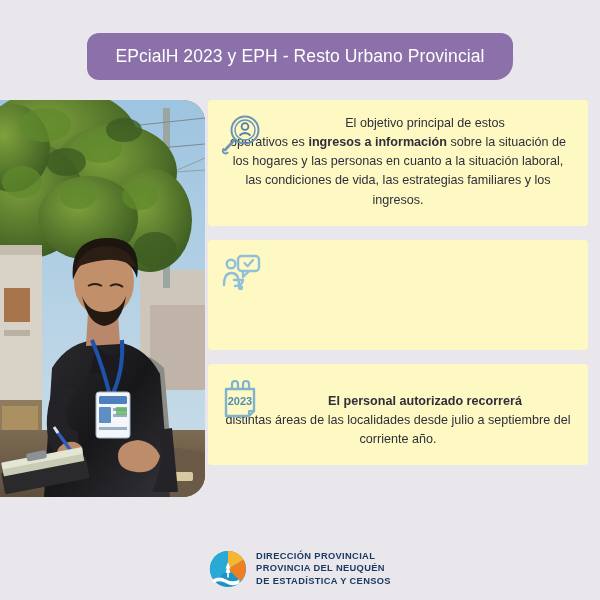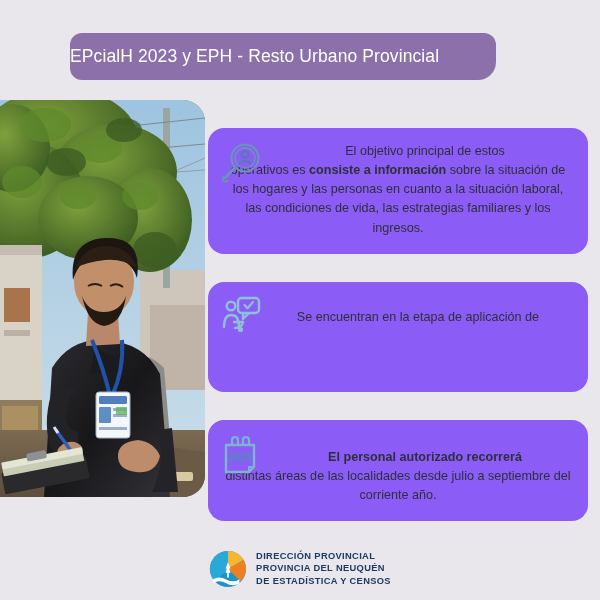--- a/index.html
+++ b/index.html
@@ -10,28 +10,29 @@
     height: 600px;
     background: #eae7ec;
     font-family: "Liberation Sans", sans-serif;
     overflow: hidden;
     position: relative;
   }
 
   
   .title-banner {
     position: absolute;
-    left: 70px;
+    left: 87px;
     top: 33px;
     width: 426px;
     height: 47px;
     background: #8c70a9;
     border-radius: 12px 12px 18px 12px;
     display: flex;
     align-items: center;
+    justify-content: center;
   }
   .title-banner .title-text {
     color: #ffffff;
     font-size: 17.5px;
     font-weight: 400;
     letter-spacing: 0.1px;
     white-space: nowrap;
   }
 
   
@@ -49,25 +50,24 @@
 
   
   .cards {
     position: absolute;
     left: 208px;
     top: 100px;
     width: 380px;
   }
   .card {
     position: relative;
-    background: #8b5cf6;
-    border-radius: 16px;
+    background: #fef9c3;
+    border-radius: 4px;
     padding: 14px 12px 16px 12px;
     margin-bottom: 14px;
-    margin-top: 28px;
   }
   .card-body {
     text-align: center;
     color: #2f2f3a;
     font-size: 12.6px;
     line-height: 1.52;
     padding-left: 4px;
     padding-right: 4px;
   }
   .card-body b { font-weight: 700; }
@@ -239,39 +239,39 @@
       <svg viewBox="0 0 44 44">
         <circle cx="25" cy="17" r="13.5" fill="none" stroke="#6a95b8" stroke-width="2"></circle>
         <circle cx="25" cy="17" r="10" fill="none" stroke="#6a95b8" stroke-width="1.4"></circle>
         <circle cx="25" cy="13.5" r="3.4" fill="none" stroke="#4f7ea8" stroke-width="1.8"></circle>
         <path d="M19.5 22.5 q5.5 -5 11 0" fill="none" stroke="#4f7ea8" stroke-width="1.8"></path>
         <path d="M14.5 27 L5 37" stroke="#6a95b8" stroke-width="2.6" stroke-linecap="round" fill="none"></path>
         <path d="M4 35.5 q-2.5 2.5 0 4.5 q2.5 1.5 4 -1" fill="none" stroke="#6a95b8" stroke-width="1.8"></path>
       </svg>
     </div>
     <div class="card-body">
-      <span class="l1">El objetivo principal de estos</span><span>operativos es </span><b>consiste a información</b><span> sobre la situación de los hogares y las personas en cuanto a la situación laboral, las condiciones de vida, las estrategias familiares y los ingresos.</span>
+      <span class="l1">El objetivo principal de estos</span><span>operativos es </span><b>ingresos a información</b><span> sobre la situación de los hogares y las personas en cuanto a la situación laboral, las condiciones de vida, las estrategias familiares y los ingresos.</span>
     </div>
   </div>
 
   <div class="card card-2">
     <div class="card-icon">
       <svg viewBox="0 0 44 44">
         <circle cx="11" cy="11" r="4.3" fill="none" stroke="#8fc0d8" stroke-width="2.4"></circle>
         <path d="M4 32 q0 -12 7.5 -12 q7.5 0 7.5 12" fill="none" stroke="#8fc0d8" stroke-width="2.4" stroke-linecap="round"></path>
         <rect x="18" y="3" width="21" height="15" rx="3.5" fill="none" stroke="#8fc0d8" stroke-width="2.4"></rect>
         <path d="M23 18 L23 24 L29 18" fill="none" stroke="#8fc0d8" stroke-width="2.4" stroke-linejoin="round"></path>
         <path d="M24.5 10 L27.5 13.2 L33 7" fill="none" stroke="#8fc0d8" stroke-width="2.2" stroke-linecap="round" stroke-linejoin="round"></path>
         <path d="M14 27 l9 0" stroke="#8fc0d8" stroke-width="2.4" stroke-linecap="round" fill="none"></path>
         <path d="M15 33 q7 0 8 -6" fill="none" stroke="#8fc0d8" stroke-width="2.4" stroke-linecap="round"></path>
         <circle cx="20.5" cy="34.5" r="2.6" fill="#8fc0d8"></circle>
       </svg>
     </div>
     <div class="card-body">
-      <span class="l1">Se encuentran en la etapa de aplicación de</span>
+      
     </div>
   </div>
 
   <div class="card card-3">
     <div class="card-icon">
       <svg viewBox="0 0 44 44">
         <path d="M6 12 h28 v22 l-5 5 h-23 z" fill="none" stroke="#7fb3cf" stroke-width="2.4" stroke-linejoin="round"></path>
         <path d="M34 34 l-5 0 l0 5" fill="none" stroke="#7fb3cf" stroke-width="2.2" stroke-linejoin="round"></path>
         <path d="M12 12 l0 -5 q0 -3 3 -3 q3 0 3 3 l0 5" fill="none" stroke="#7fb3cf" stroke-width="2.2"></path>
         <path d="M23 12 l0 -5 q0 -3 3 -3 q3 0 3 3 l0 5" fill="none" stroke="#7fb3cf" stroke-width="2.2"></path>

